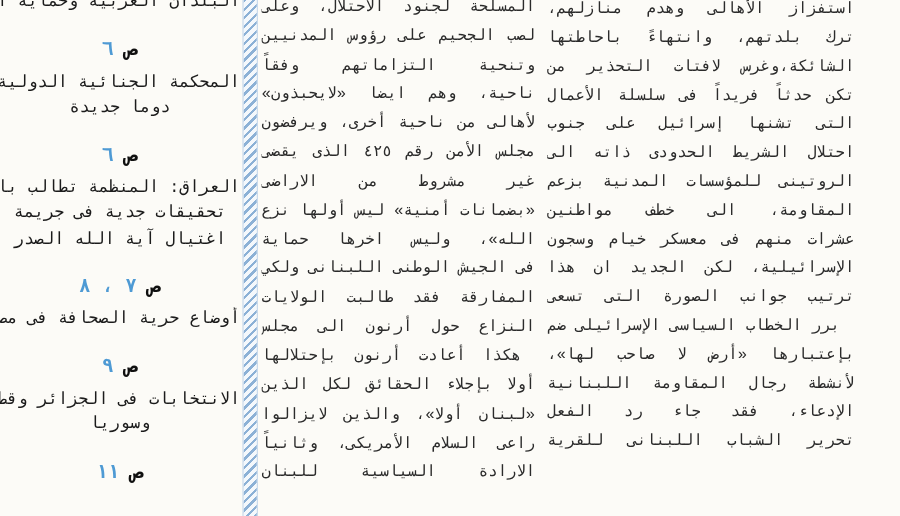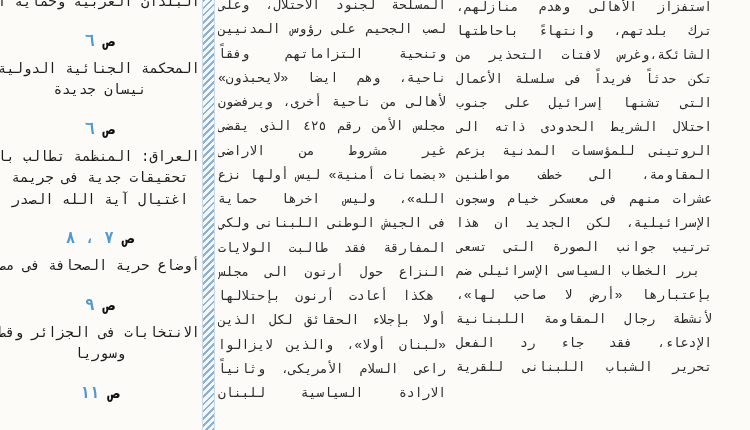--- a/index.html
+++ b/index.html
@@ -59,21 +59,21 @@
 
 <div class="page">
 
   <div class="toc" id="toc">
       <div class="toc-item">
         <div class="toc-title">البلدان العربية وحماية الطفل</div>
         <div class="toc-page"><span class="sad">ص</span><span class="num">٦</span></div>
       </div>
       <div class="toc-item">
         <div class="toc-title">المحكمة الجنائية الدولية..</div>
-        <div class="toc-title">نيسان جديدة</div>
+        <div class="toc-title">دوما جديدة</div>
         <div class="toc-page"><span class="sad">ص</span><span class="num">٦</span></div>
       </div>
       <div class="toc-item">
         <div class="toc-title">العراق: المنظمة تطالب باجراء</div>
         <div class="toc-title">تحقيقات جدية فى جريمة</div>
         <div class="toc-title">اغتيال آية الله الصدر</div>
         <div class="toc-page"><span class="sad">ص</span><span class="num">٧ ، ٨</span></div>
       </div>
       <div class="toc-item">
         <div class="toc-title">أوضاع حرية الصحافة فى مصر</div>

